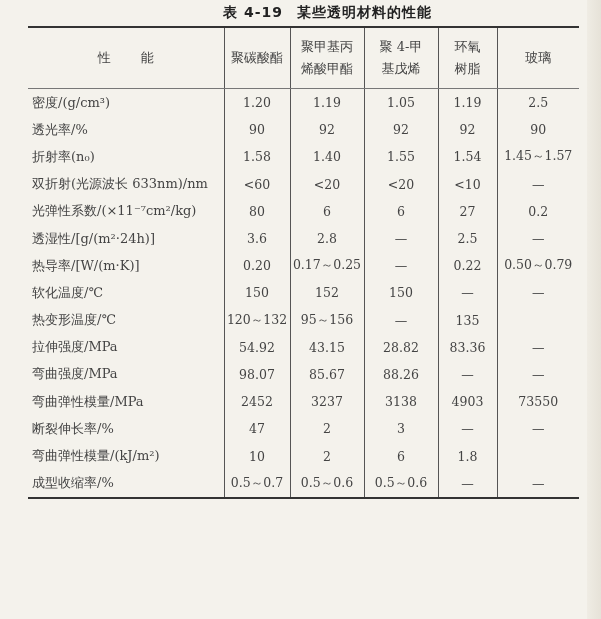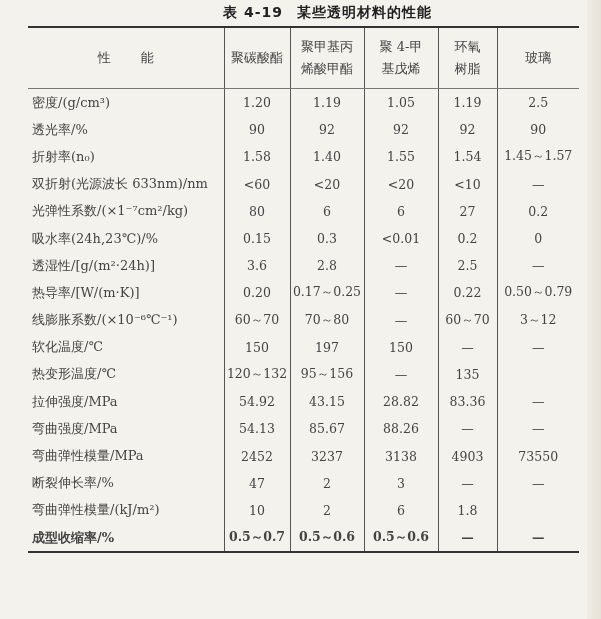--- a/index.html
+++ b/index.html
@@ -39,21 +39,21 @@
   }
   th.prop-head { letter-spacing: 30px; text-indent: 30px; text-align: center; }
   tbody td {
     height: 27.2px; padding: 0; text-align: center;
     white-space: nowrap; color: #444;
   }
   tbody td.prop {
     text-align: left; padding-left: 4px; font-size: 13px;
   }
   td.c, th.c { border-left: 1px solid #555; }
-  tbody tr:last-child { border-bottom: 2px solid #333; font-weight: bold; }
+  tbody tr:last-child { border-bottom: 2px solid #333; }
   col.c0 { width: 196px; }
   col.c1 { width: 66px; }
   col.c2 { width: 74px; }
   col.c3 { width: 74px; }
   col.c4 { width: 59px; }
   col.c5 { width: 82px; }
 </style>
 </head>
 <body>
 
@@ -124,63 +124,47 @@
       </tr>
       <tr>
         <td class="prop">双折射(光源波长 633nm)/nm</td>
         <td class="c">&lt;60</td>
         <td class="c">&lt;20</td>
         <td class="c">&lt;20</td>
         <td class="c">&lt;10</td>
         <td class="c">—</td>
       </tr>
       <tr>
-        <td class="prop">光弹性系数/(×1⁻⁷cm²/kg)</td>
+        <td class="prop">光弹性系数/(×11⁻⁷cm²/kg)</td>
         <td class="c">80</td>
         <td class="c">6</td>
         <td class="c">6</td>
         <td class="c">27</td>
         <td class="c">0.2</td>
       </tr>
       <tr>
-        <td class="prop">吸水率(24h,23℃)/%</td>
-        <td class="c">0.15</td>
-        <td class="c">0.3</td>
-        <td class="c">&lt;0.01</td>
-        <td class="c">0.2</td>
-        <td class="c">0</td>
-      </tr>
-      <tr>
         <td class="prop">透湿性/[g/(m²·24h)]</td>
         <td class="c">3.6</td>
         <td class="c">2.8</td>
         <td class="c">—</td>
         <td class="c">2.5</td>
         <td class="c">—</td>
       </tr>
       <tr>
         <td class="prop">热导率/[W/(m·K)]</td>
         <td class="c">0.20</td>
         <td class="c">0.17～0.25</td>
         <td class="c">—</td>
         <td class="c">0.22</td>
         <td class="c">0.50～0.79</td>
       </tr>
       <tr>
-        <td class="prop">线膨胀系数/(×10⁻⁶℃⁻¹)</td>
-        <td class="c">60～70</td>
-        <td class="c">70～80</td>
-        <td class="c">—</td>
-        <td class="c">60～70</td>
-        <td class="c">3～12</td>
-      </tr>
-      <tr>
         <td class="prop">软化温度/℃</td>
         <td class="c">150</td>
-        <td class="c">197</td>
+        <td class="c">152</td>
         <td class="c">150</td>
         <td class="c">—</td>
         <td class="c">—</td>
       </tr>
       <tr>
         <td class="prop">热变形温度/℃</td>
         <td class="c">120～132</td>
         <td class="c">95～156</td>
         <td class="c">—</td>
         <td class="c">135</td>
@@ -189,21 +173,21 @@
       <tr>
         <td class="prop">拉伸强度/MPa</td>
         <td class="c">54.92</td>
         <td class="c">43.15</td>
         <td class="c">28.82</td>
         <td class="c">83.36</td>
         <td class="c">—</td>
       </tr>
       <tr>
         <td class="prop">弯曲强度/MPa</td>
-        <td class="c">54.13</td>
+        <td class="c">98.07</td>
         <td class="c">85.67</td>
         <td class="c">88.26</td>
         <td class="c">—</td>
         <td class="c">—</td>
       </tr>
       <tr>
         <td class="prop">弯曲弹性模量/MPa</td>
         <td class="c">2452</td>
         <td class="c">3237</td>
         <td class="c">3138</td>

